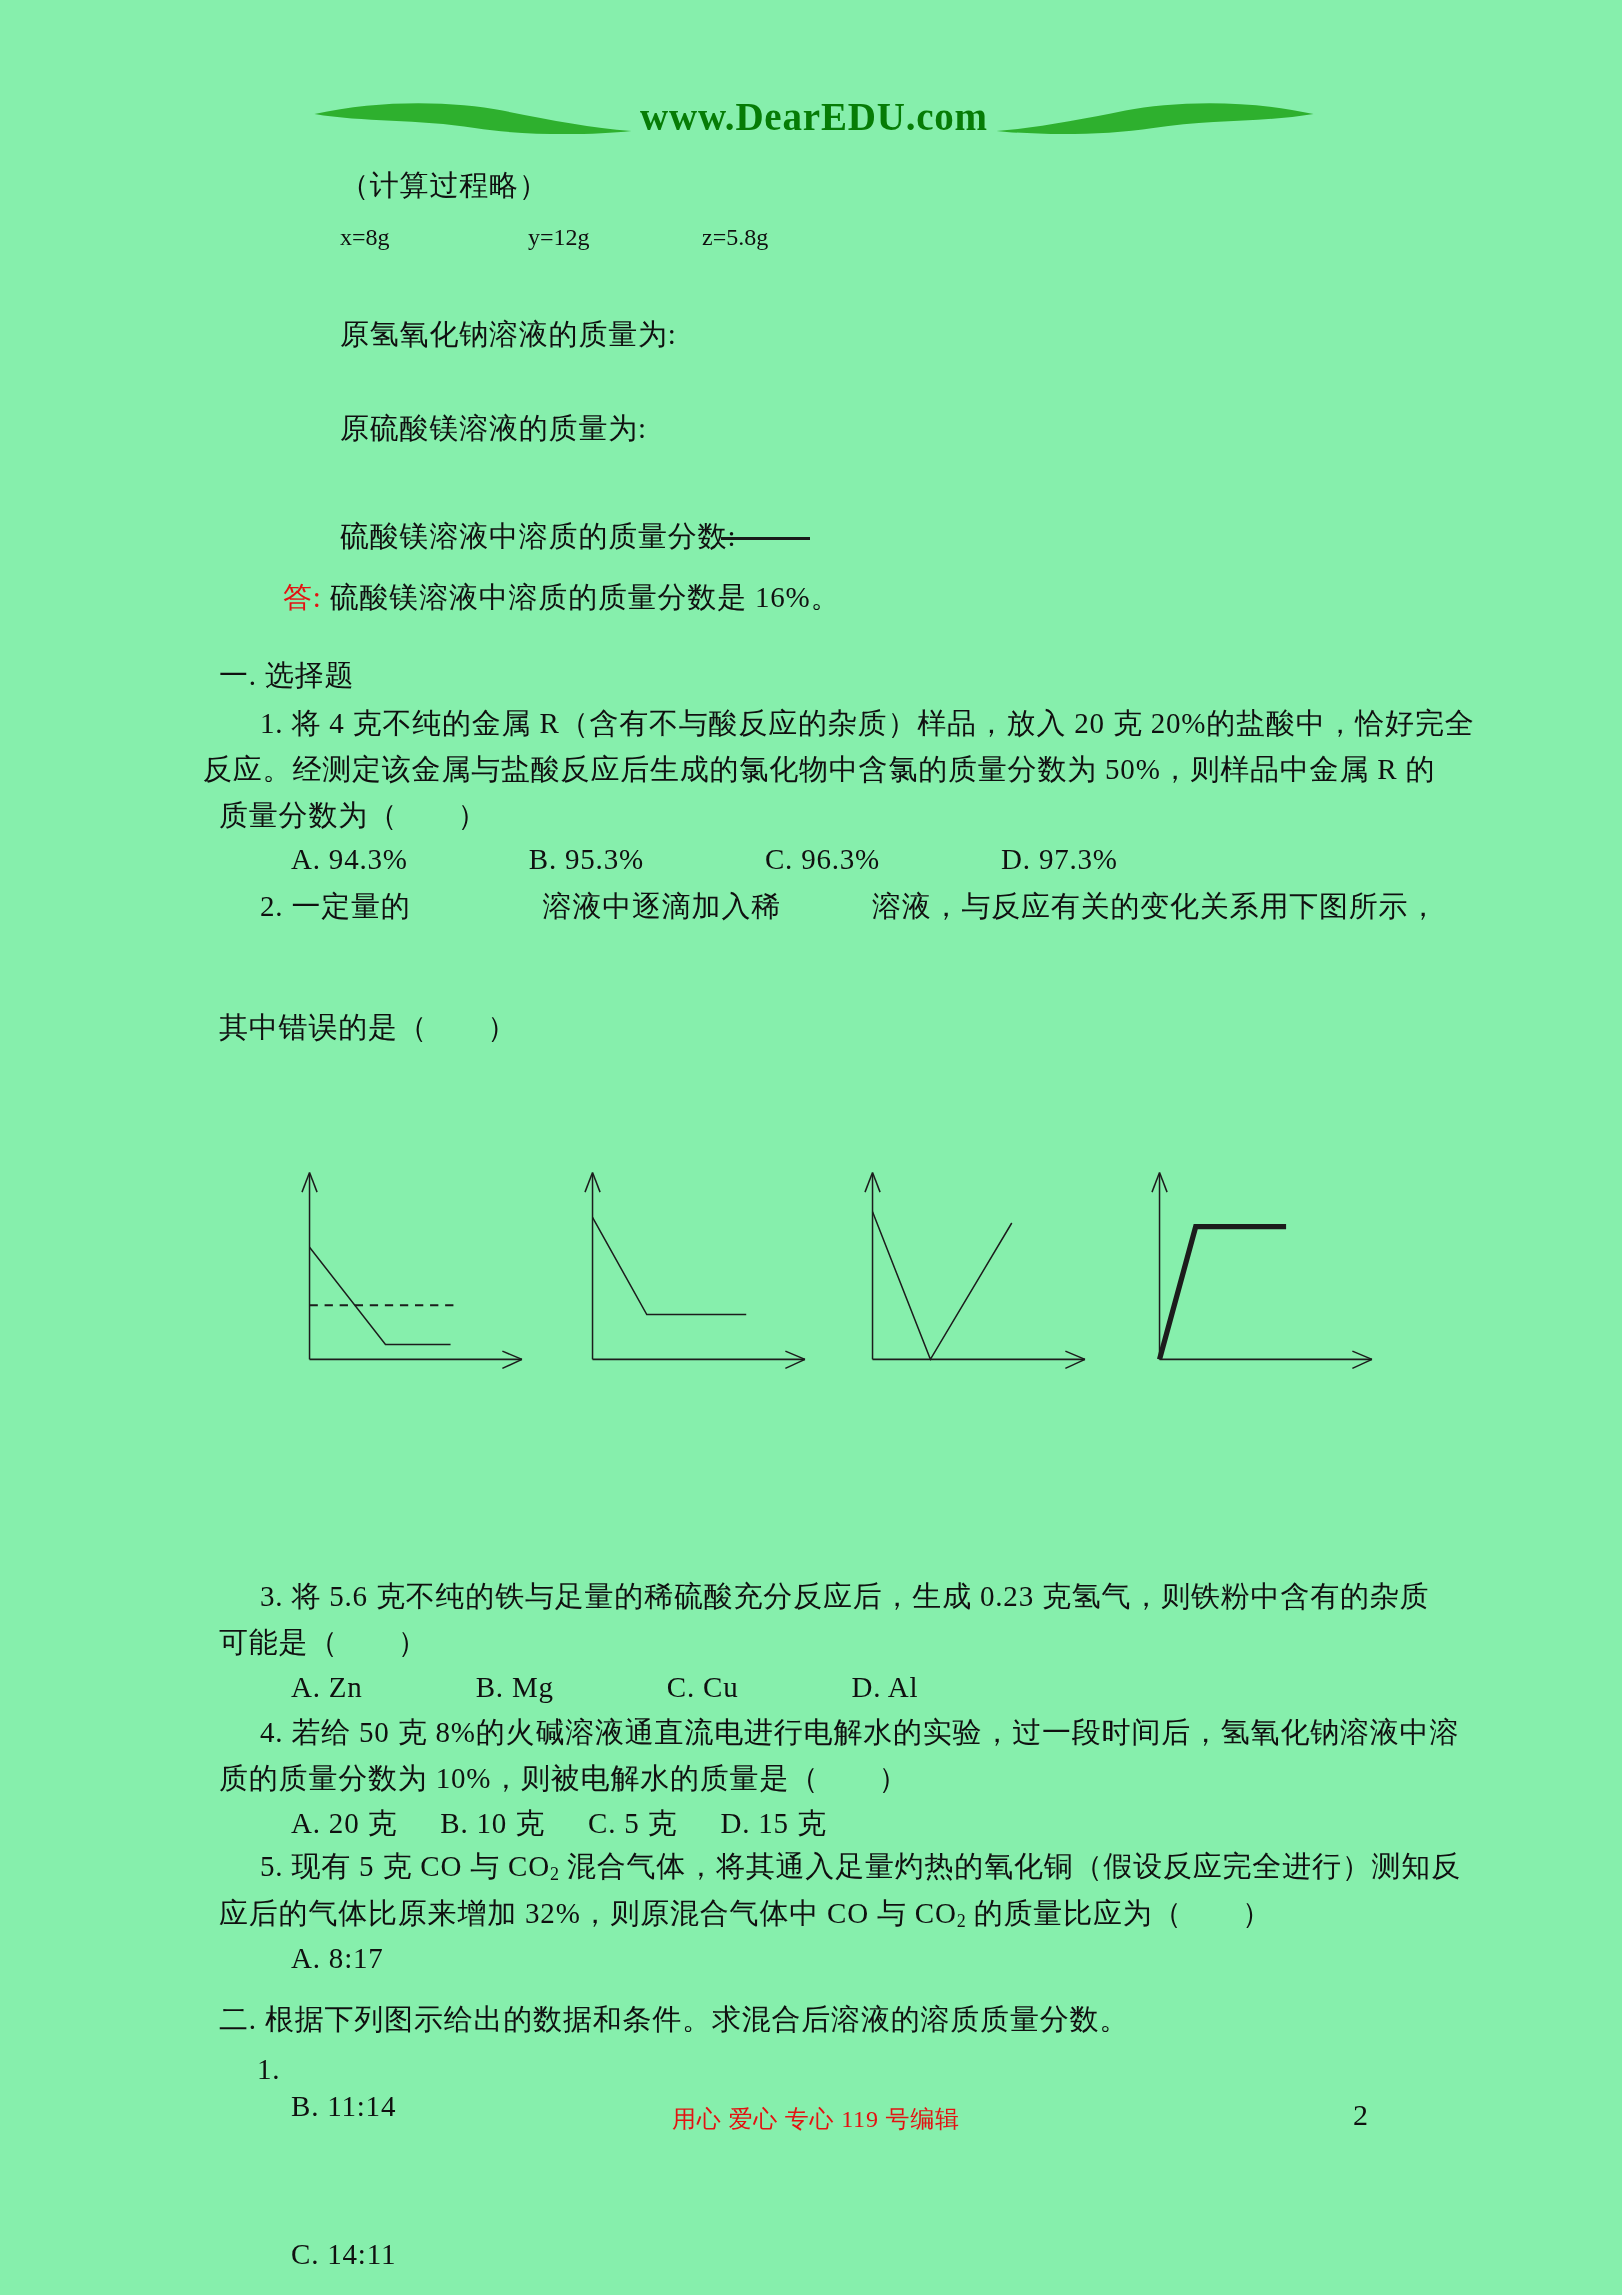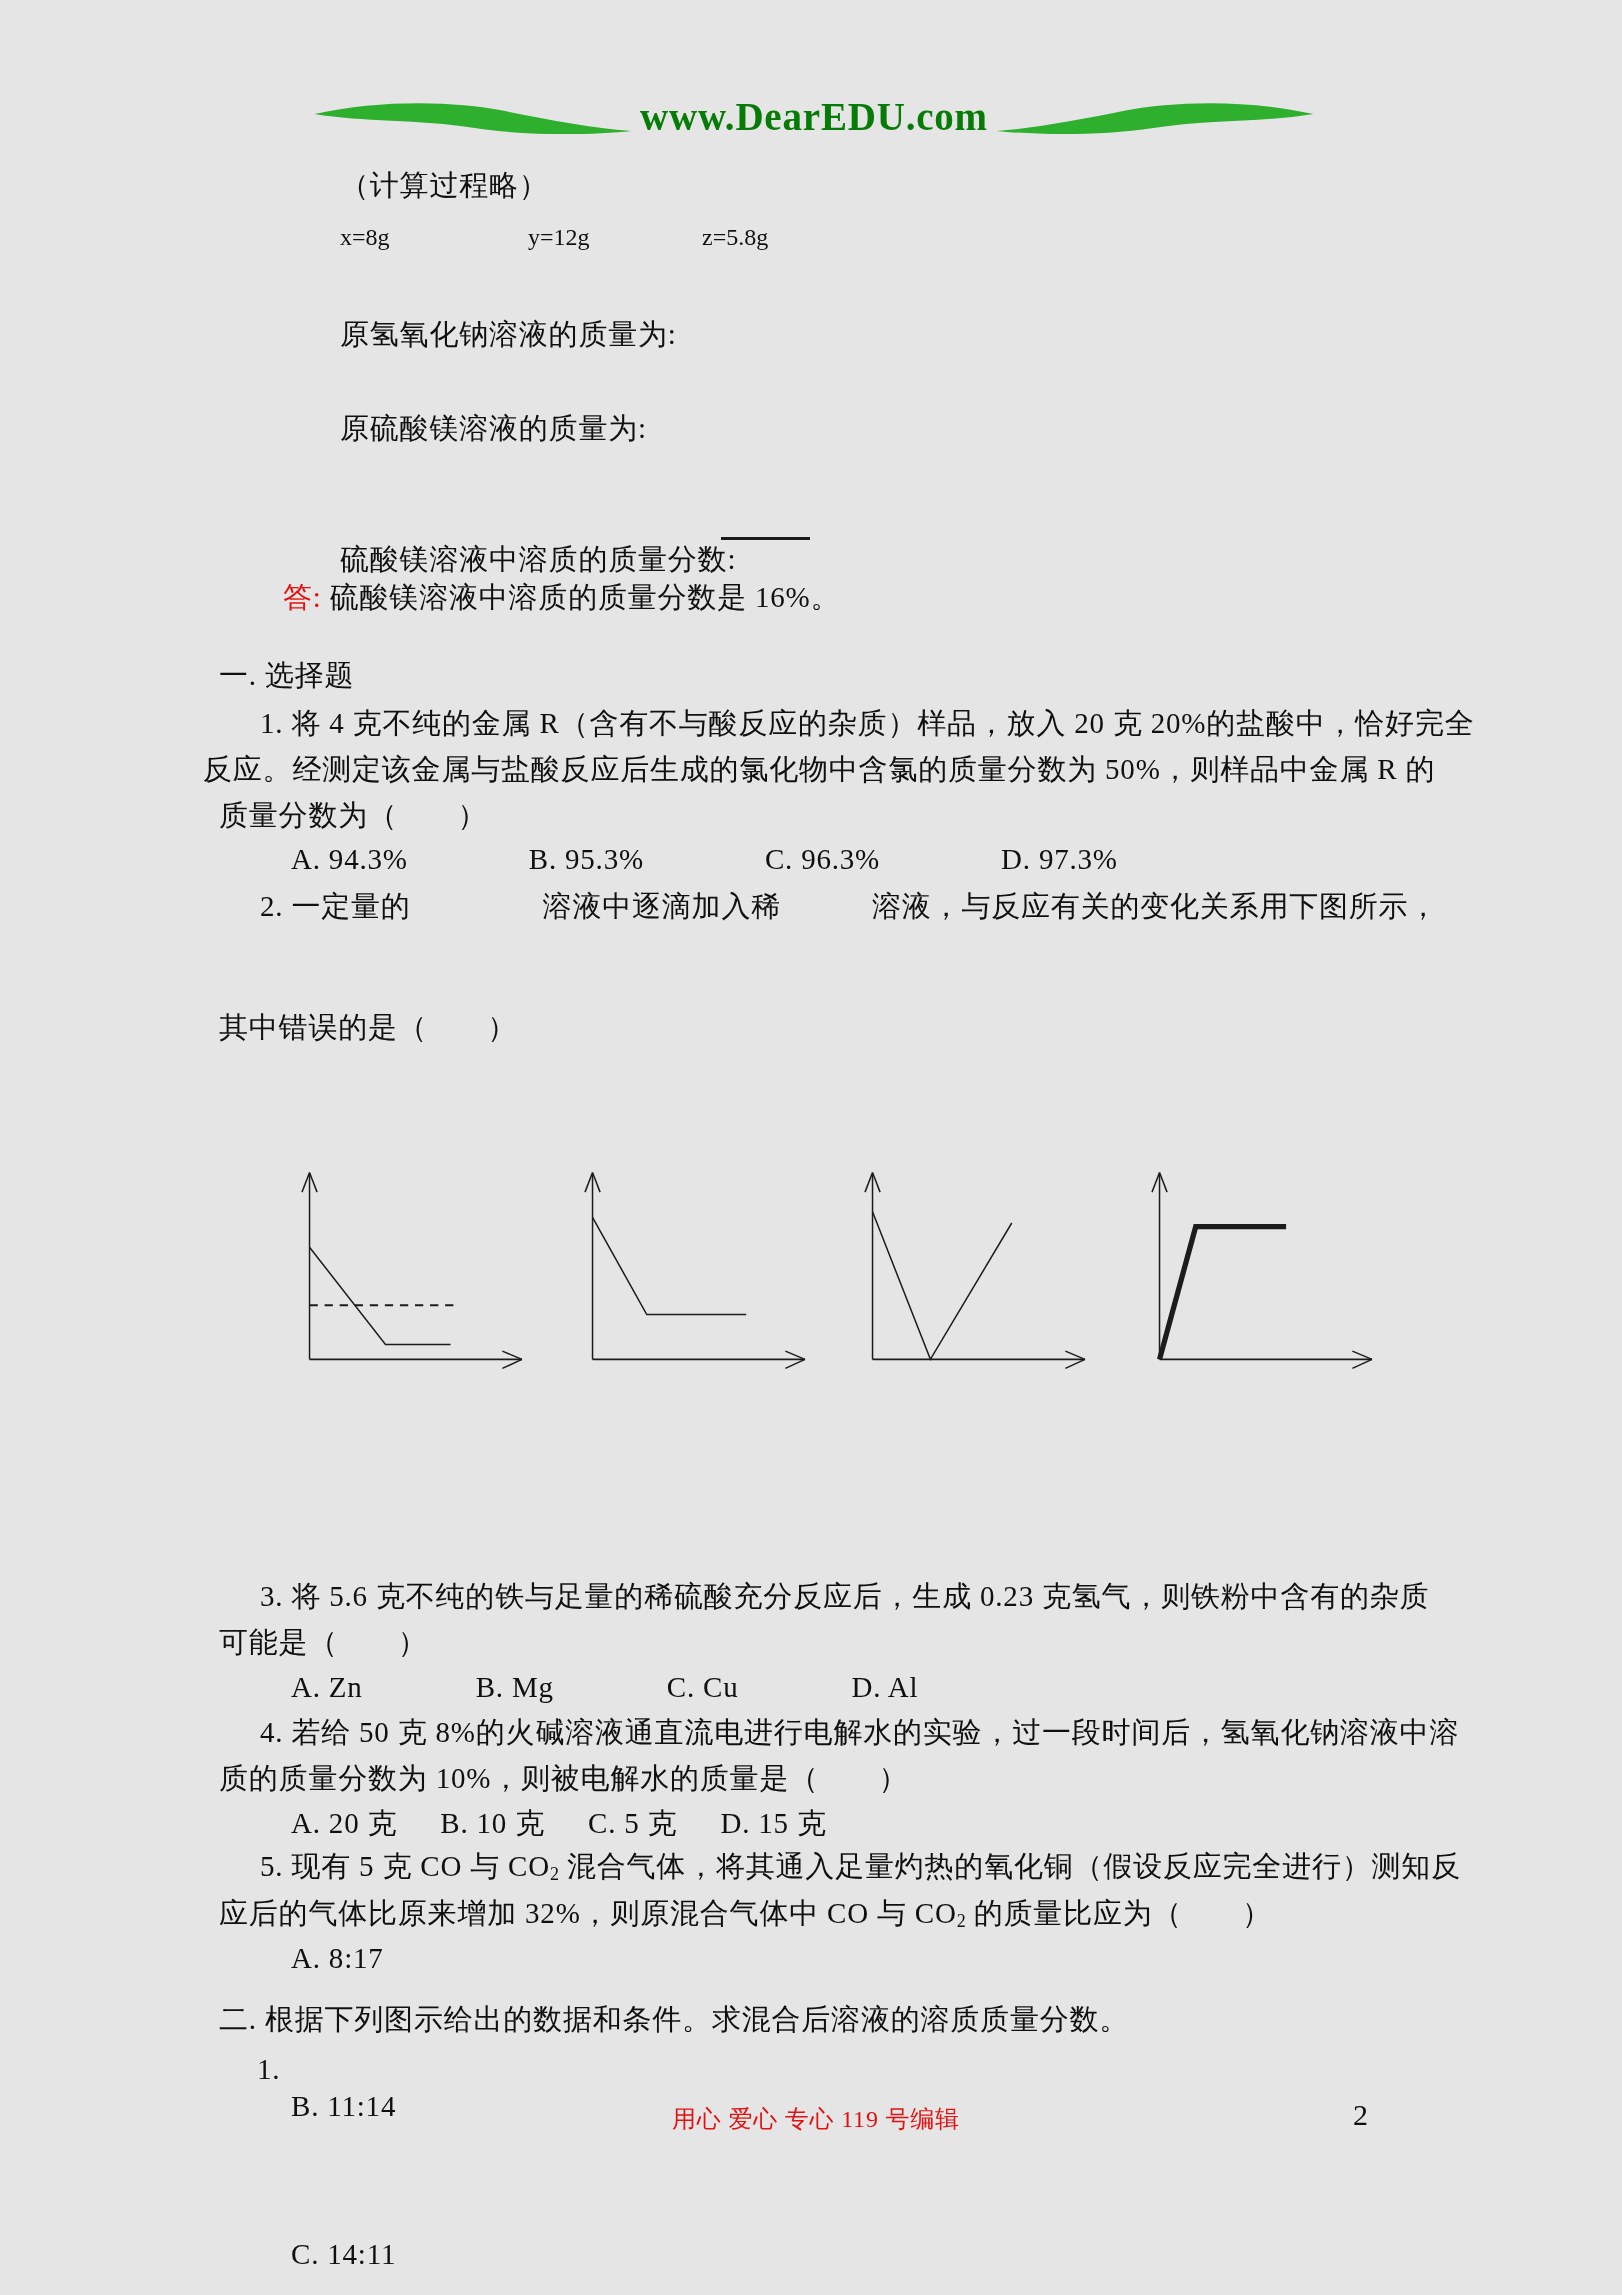--- a/index.html
+++ b/index.html
@@ -1,16 +1,16 @@
 <!DOCTYPE html>
 <html style="font-size:12px"><head>
 <meta charset="utf-8">
 <style>
   html,body{margin:0;padding:0;background:#888;}
-  #page{position:relative;width:1623px;height:2295px;background:#e5e5e5;overflow:hidden;
+  #page{position:relative;width:1623px;height:2295px;background:#86efac;overflow:hidden;
         font-family:"Liberation Serif","DejaVu Serif",serif;color:#101010;}
   .t{position:absolute;white-space:nowrap;font-size:29px;letter-spacing:0.8px;line-height:1.2;}
   .latin{font-size:24px;letter-spacing:0;}
   .red{color:#e31212;}
   .opts{display:flex;}
   .opts span{display:inline-block;}
   .gap1{display:inline-block;width:132px;}
   .gap2{display:inline-block;width:91px;}
   sub.fm{font-size:0.62em;vertical-align:-0.25em;letter-spacing:0;}
   
@@ -42,21 +42,21 @@
     </svg>
   </div>
 
   <div class="t" style="left:340px;top:168px;">（计算过程略）</div>
   <div class="t latin" style="left:340px;top:223px;">x=8g</div>
   <div class="t latin" style="left:528px;top:223px;">y=12g</div>
   <div class="t latin" style="left:702px;top:223px;">z=5.8g</div>
 
   <div class="t" style="left:340px;top:317px;">原氢氧化钠溶液的质量为:</div>
   <div class="t" style="left:340px;top:411px;">原硫酸镁溶液的质量为:</div>
-  <div class="t" style="left:340px;top:519px;margin-top:23px;">硫酸镁溶液中溶质的质量分数:</div>
+  <div class="t" style="left:340px;top:519px;">硫酸镁溶液中溶质的质量分数:</div>
   <div class="blankline" style="left:721px;top:537px;width:89px;"></div>
 
   <div class="t" style="left:283px;top:580px;">
     <span class="red">答:</span>
     <span>硫酸镁溶液中溶质的质量分数是 16%。</span>
   </div>
 
   <div class="t" style="left:219px;top:658px;">一. 选择题</div>
 
   <div class="t" style="left:260px;top:706px;">1. 将 4 克不纯的金属 R（含有不与酸反应的杂质）样品，放入 20 克 20%的盐酸中，恰好完全</div>

